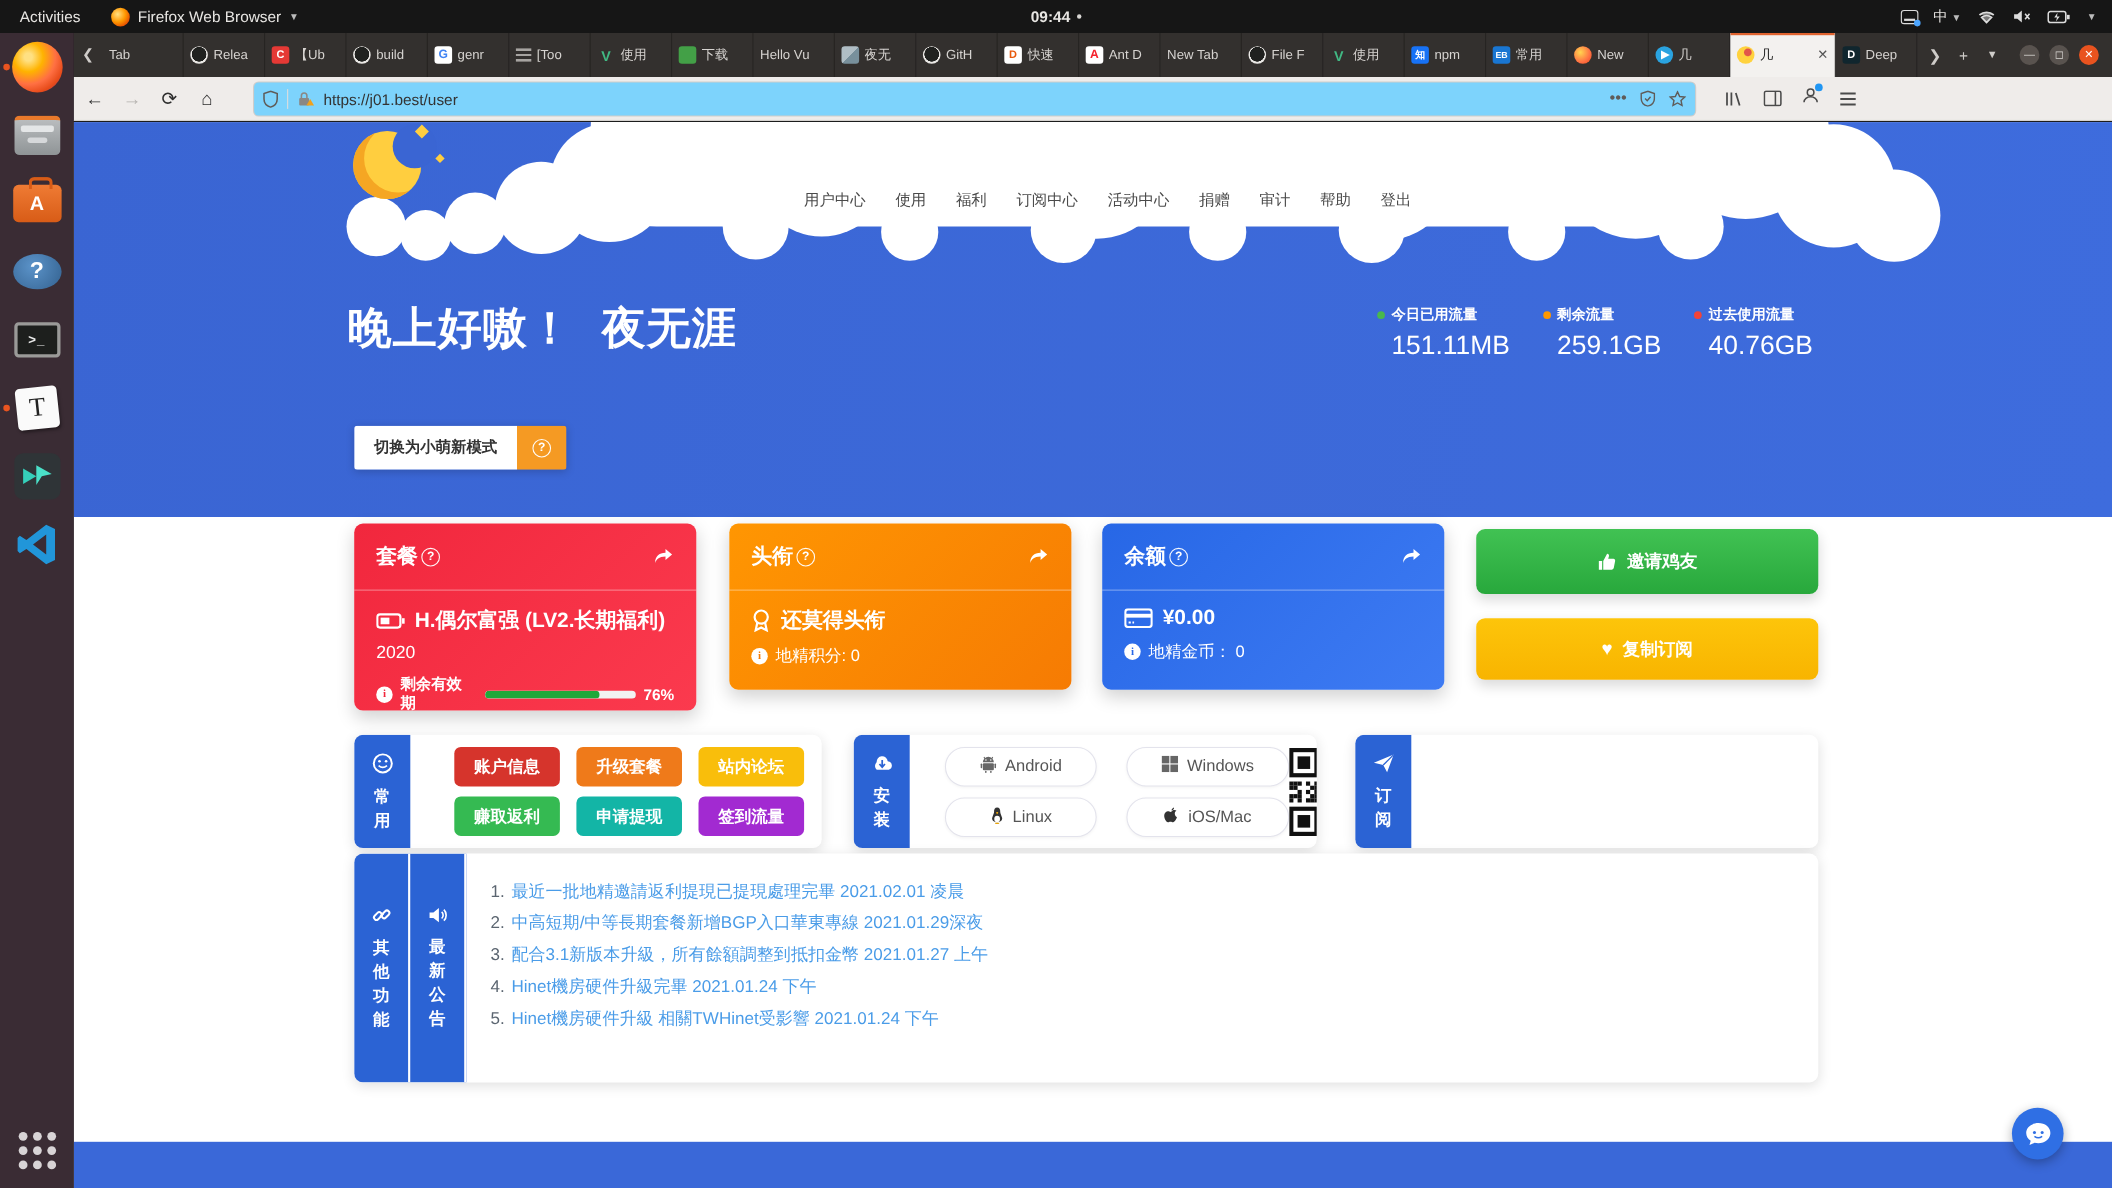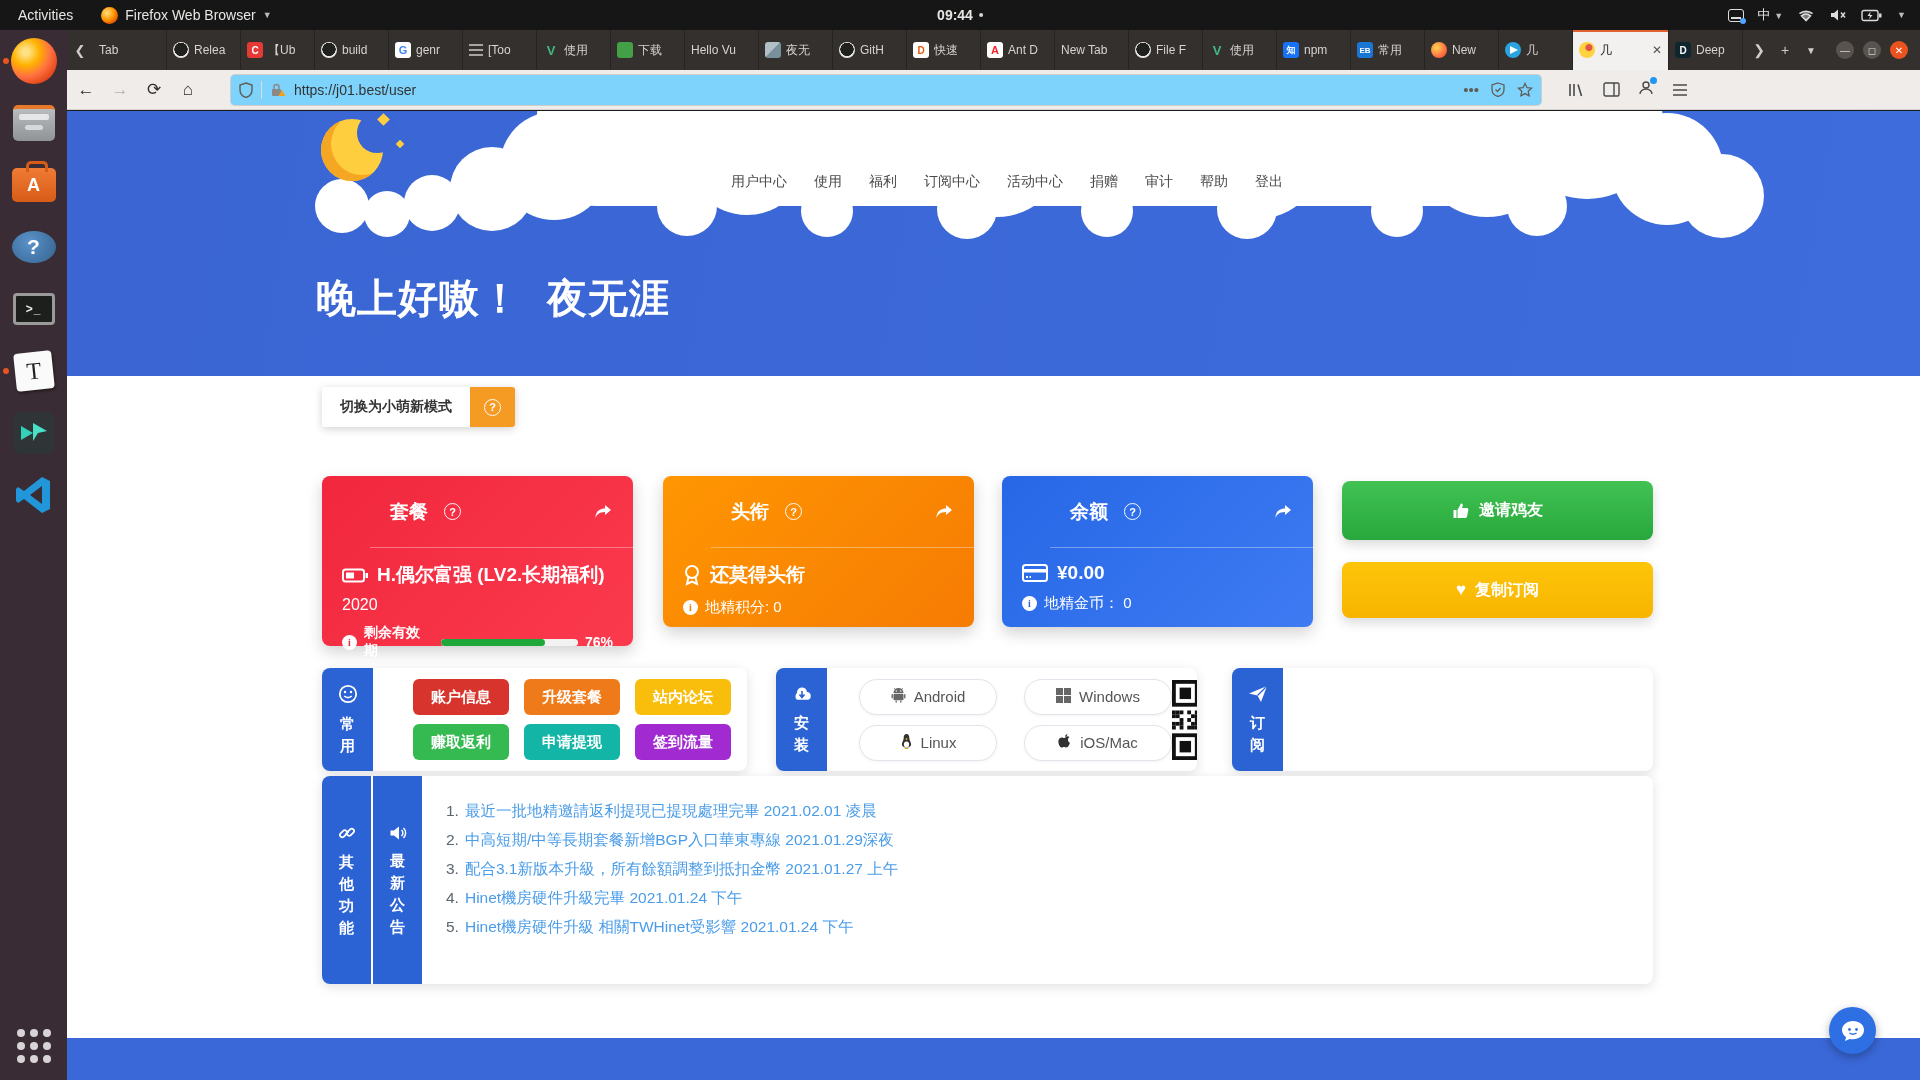--- a/index.html
+++ b/index.html
@@ -80,21 +80,21 @@
   .urlbox .sep { width:1px; height:18px; background:#ddd; }
   .urltext { font-size:14px; color:#333; flex:1; }
   .urlbox .boxicons { display:flex; align-items:center; gap:12px; color:#5f5c59; font-size:15px; }
   .chromeicons { display:flex; align-items:center; gap:18px; padding:0 16px; color:#4a4a4a; }
   .acct { position:relative; }
   .acct .bluedot { position:absolute; right:-3px; top:-3px; width:7px; height:7px; border-radius:50%; background:#2196f3; }
 
   
   .viewport { position:absolute; left:0; top:81px; right:0; bottom:0; background:#fff; overflow:hidden; }
 
-  .hero { position:absolute; left:0; top:0; width:100%; height:265px; background:linear-gradient(100deg,#3a65d3,#3e6cdd); }
+  .hero { position:absolute; left:0; top:0; width:100%; height:359px; background:linear-gradient(100deg,#3a65d3,#3e6cdd); }
   .cloud { position:absolute; background:#fff; border-radius:50%; }
   .cloudband { position:absolute; background:#fff; border-radius:60px; }
   .moon { position:absolute; left:254px; top:8px; width:62px; height:62px; border-radius:50%; background:#ffce3f; box-shadow:inset 10px -6px 0 0 #f5a623; }
   .moon:after { content:""; position:absolute; right:-14px; top:-6px; width:40px; height:40px; border-radius:50%; background:#3a65d3; }
   .star { position:absolute; background:#ffce3f; width:9px; height:9px; transform:rotate(45deg); }
   .star.s2 { width:6px; height:6px; }
 
   .topnav { position:absolute; left:664px; top:62px; display:flex; gap:27px; }
   .topnav a { font-size:14px; color:#4a4a4a; text-decoration:none; }
 
@@ -106,21 +106,21 @@
   .stat .val { font-size:24px; margin-top:6px; padding-left:13px; }
 
   .mode-switch { position:absolute; left:255px; top:276px; height:40px; display:flex; z-index:5; box-shadow:0 2px 8px rgba(0,0,0,.18); border-radius:3px; overflow:hidden; }
   .mode-switch .label { background:#fff; color:#333; font-size:14px; font-weight:bold; display:flex; align-items:center; padding:0 18px; }
   .mode-switch .help { width:45px; background:#f59a23; color:#fff; display:flex; align-items:center; justify-content:center; }
 
   .qmark { width:17px; height:17px; border:1.5px solid rgba(255,255,255,.95); border-radius:50%; font-size:11px; font-weight:bold; display:inline-flex; align-items:center; justify-content:center; color:#fff; }
   .iinfo { width:15px; height:15px; background:#fff; border-radius:50%; font-size:10px; font-weight:bold; font-family:"Liberation Serif",serif; display:inline-flex; align-items:center; justify-content:center; flex:none; }
 
   .card { position:absolute; width:311px; border-radius:8px; color:#fff; box-shadow:0 6px 16px rgba(0,0,0,.18); }
-  .card-head { height:72px; display:flex; align-items:center; padding:0 20px; gap:16px; border-bottom:1px solid rgba(255,255,255,.35); font-size:19px; font-weight:bold;margin-left:48px; }
+  .card-head { height:61px; display:flex; align-items:center; padding:0 20px; gap:3px; border-bottom:1px solid rgba(255,255,255,.35); font-size:19px; font-weight:bold; }
   .card-head .share { margin-left:auto; }
   .card-body { padding:14px 20px 12px; }
   .card-line1 { display:flex; align-items:center; gap:9px; font-size:19px; font-weight:bold; }
   .card-line2 { font-size:16px; margin-top:8px; }
   .card-line3 { display:flex; align-items:center; gap:7px; margin-top:10px; font-size:14px; font-weight:bold; }
   .progress { width:145px; height:7px; background:#f2f2f2; border-radius:4px; overflow:hidden; margin-left:4px; }
   .progress i { display:block; height:7px; background:#1fa83a; border-radius:4px; }
 
   .bigbtn { position:absolute; left:1275px; width:311px; border-radius:8px; color:#fff; font-size:16px; font-weight:bold; display:flex; align-items:center; justify-content:center; gap:9px; box-shadow:0 5px 12px rgba(0,0,0,.15); }
   .btn-invite { top:370px; height:59px; background:linear-gradient(180deg,#41c253,#28a83c); }
@@ -447,20 +447,43 @@
           <a href="#">活动中心</a>
           <a href="#">捐赠</a>
           <a href="#">审计</a>
           <a href="#">帮助</a>
           <a href="#">登出</a>
         </nav>
       <div class="greeting">
         <span>晚上好嗷！</span>
         <span>夜无涯</span>
       </div>
+      <div class="stats" id="stats">
+          <div class="stat">
+            <span class="lab">
+              <span class="dot" style="background:#49b84c"></span>
+              <span>今日已用流量</span>
+            </span>
+            <div class="val">151.11MB</div>
+          </div>
+          <div class="stat">
+            <span class="lab">
+              <span class="dot" style="background:#ff9800"></span>
+              <span>剩余流量</span>
+            </span>
+            <div class="val">259.1GB</div>
+          </div>
+          <div class="stat">
+            <span class="lab">
+              <span class="dot" style="background:#f44336"></span>
+              <span>过去使用流量</span>
+            </span>
+            <div class="val">40.76GB</div>
+          </div>
+        </div>
     </div>
 
     <div class="mode-switch">
       <span class="label">切换为小萌新模式</span>
       <span class="help">
           <span class="qmark">?</span>
         </span>
     </div>
 
     <div class="card" id="card-plan" style="left: 255px; top: 365px; height: 170px; background: linear-gradient(135deg, rgb(241, 39, 61), rgb(251, 58, 78));">

